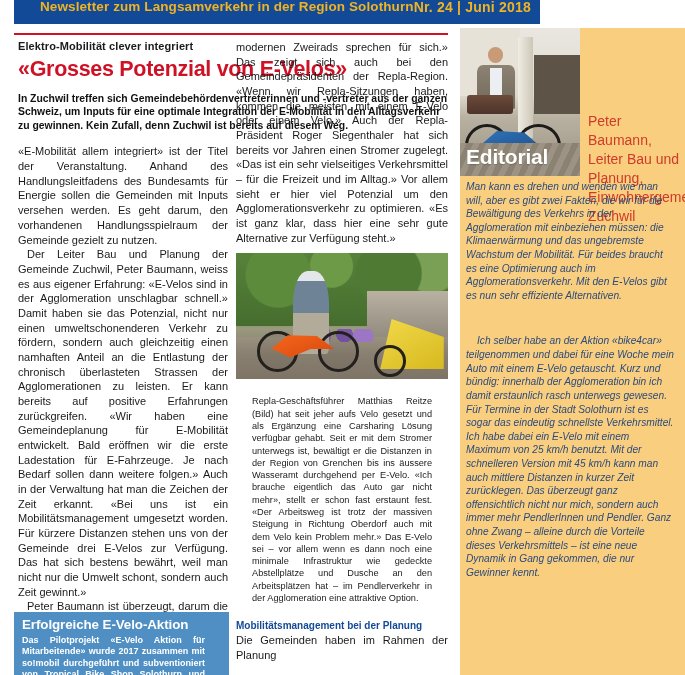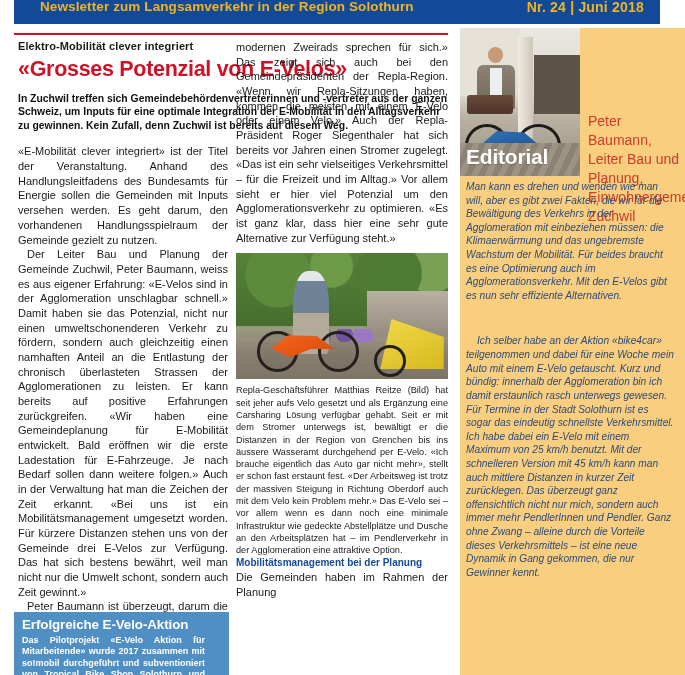--- a/index.html
+++ b/index.html
@@ -5,21 +5,21 @@
   html,body{margin:0;padding:0;}
   body{
     width:685px;height:675px;overflow:hidden;background:#ffffff;
     font-family:"Liberation Sans", sans-serif;
     -webkit-font-smoothing:antialiased;
   }
   .page{position:relative;width:685px;height:675px;}
 
   
   .masthead{
-    position:absolute;left:14px;top:0px;width:646px;height:24px;
+    position:absolute;left:14px;top:0px;width:526px;height:24px;
     background:#134a97;
     display:flex;align-items:center;justify-content:space-between;
     box-sizing:border-box;padding:0 16px 0 26px;
   }
   .masthead-title{
     color:#efb323;font-size:13.5px;font-weight:bold;letter-spacing:.1px;
     white-space:nowrap;line-height:24px;position:relative;top:-5px;
   }
   .masthead-issue{
     color:#efb323;font-size:14px;font-weight:bold;white-space:nowrap;
@@ -56,21 +56,21 @@
   h3.subhead{
     font-size:10px;font-weight:bold;color:#134a97;margin:11px 0 1px 0;
     line-height:1.2;
   }
   h3.subhead.tight{margin-top:1px;}
 
   
   .photo{position:relative;overflow:hidden;background:#8aa06a;}
   .photo2{width:212px;height:126px;margin:8px 0 5px 0;}
   .caption{
-    font-size:9.2px;color:#1a1a1a;line-height:1.335;text-align:justify;margin:0;
+    font-size:9.2px;color:#1a1a1a;line-height:1.335;text-align:justify;margin:16px;
   }
 
   
   .scene-sky{position:absolute;inset:0;background:
      linear-gradient(180deg,#6f8f4a 0%,#5d8040 28%,#4d6f36 42%,#7d8f5e 52%,#9a9a7e 60%,#8b8572 72%,#7d7466 100%);}
   .scene-hedge{position:absolute;left:0;top:0;width:100%;height:58%;
      background:radial-gradient(circle at 20% 30%, #5d8b3c 0 18%, transparent 19%),
                 radial-gradient(circle at 45% 18%, #6d9a46 0 16%, transparent 17%),
                 radial-gradient(circle at 72% 28%, #4f7a33 0 20%, transparent 21%),
                 radial-gradient(circle at 92% 14%, #79a055 0 14%, transparent 15%),
@@ -171,21 +171,21 @@
     <span class="masthead-title">Newsletter zum Langsamverkehr in der Region Solothurn</span>
     <span class="masthead-issue">Nr. 24  |  Juni 2018</span>
   </div>
 
   <div class="red-rule"></div>
 
   <div class="col col1">
     <p class="kicker">Elektro-Mobilität clever integriert</p>
     <h1 class="headline">«Grosses Potenzial von E-Velos»</h1>
     <p class="lead">In Zuchwil treffen sich Gemeindebehördenvertreterinnen und -vertreter aus der ganzen Schweiz, um Inputs für eine optimale Integration der E-Mobilität in den Alltagsverkehr zu gewinnen. Kein Zufall, denn Zuchwil ist bereits auf diesem Weg.</p>
-    <p class="body">«E-Mobilität clever integriert» ist der Titel der Veranstaltung. Anhand des Handlungsleitfadens des Bundesamts für Energie sollen die Gemeinden mit Inputs versehen werden. Es geht darum, den vorhandenen Handlungsspielraum der Gemeinde gezielt zu nutzen.</p>
+    <p class="body">«E-Mobilität allem integriert» ist der Titel der Veranstaltung. Anhand des Handlungsleitfadens des Bundesamts für Energie sollen die Gemeinden mit Inputs versehen werden. Es geht darum, den vorhandenen Handlungsspielraum der Gemeinde gezielt zu nutzen.</p>
     <p class="body">Der Leiter Bau und Planung der Gemeinde Zuchwil, Peter Baumann, weiss es aus eigener Erfahrung: «E-Velos sind in der Agglomeration unschlagbar schnell.» Damit haben sie das Potenzial, nicht nur einen umweltschonenderen Verkehr zu fördern, sondern auch gleichzeitig einen namhaften Anteil an die Entlastung der chronisch überlasteten Strassen der Agglomerationen zu leisten. Er kann bereits auf positive Erfahrungen zurückgreifen. «Wir haben eine Gemeindeplanung für E-Mobilität entwickelt. Bald eröffnen wir die erste Ladestation für E-Fahrzeuge. Je nach Bedarf sollen dann weitere folgen.» Auch in der Verwaltung hat man die Zeichen der Zeit erkannt. «Bei uns ist ein Mobilitätsmanagement umgesetzt worden. Für kürzere Distanzen stehen uns von der Gemeinde drei E-Velos zur Verfügung. Das hat sich bestens bewährt, weil man nicht nur die Umwelt schont, sondern auch Zeit gewinnt.»</p>
     <p class="body">Peter Baumann ist überzeugt, darum die E-Mobilität grosses Potenzial hat. Für den Verkehr in der Agglomeration stehen vor allem die E-Velos im Zentrum. «Das Umsteigen kann meines Erachtens ohne gesetzliche Vorschriften gelingen», meint Peter Baumann. «Die Vorteile des</p>
   </div>
 
   <div class="col col2">
     <p class="body">modernen Zweirads sprechen für sich.» Das zeigt sich auch bei den Gemeindepräsidenten der Repla-Region. «Wenn wir Repla-Sitzungen haben, kommen die meisten mit einem E-Velo oder einem Velo.» Auch der Repla-Präsident Roger Siegenthaler hat sich bereits vor Jahren einen Stromer zugelegt. «Das ist ein sehr vielseitiges Verkehrsmittel – für die Freizeit und im Alltag.» Vor allem sieht er hier viel Potenzial um den Agglomerationsverkehr zu optimieren. «Es ist ganz klar, dass hier eine sehr gute Alternative zur Verfügung steht.»</p>
 
     <div class="photo photo2">
       <div class="scene-sky"></div>
       <div class="scene-hedge"></div>

